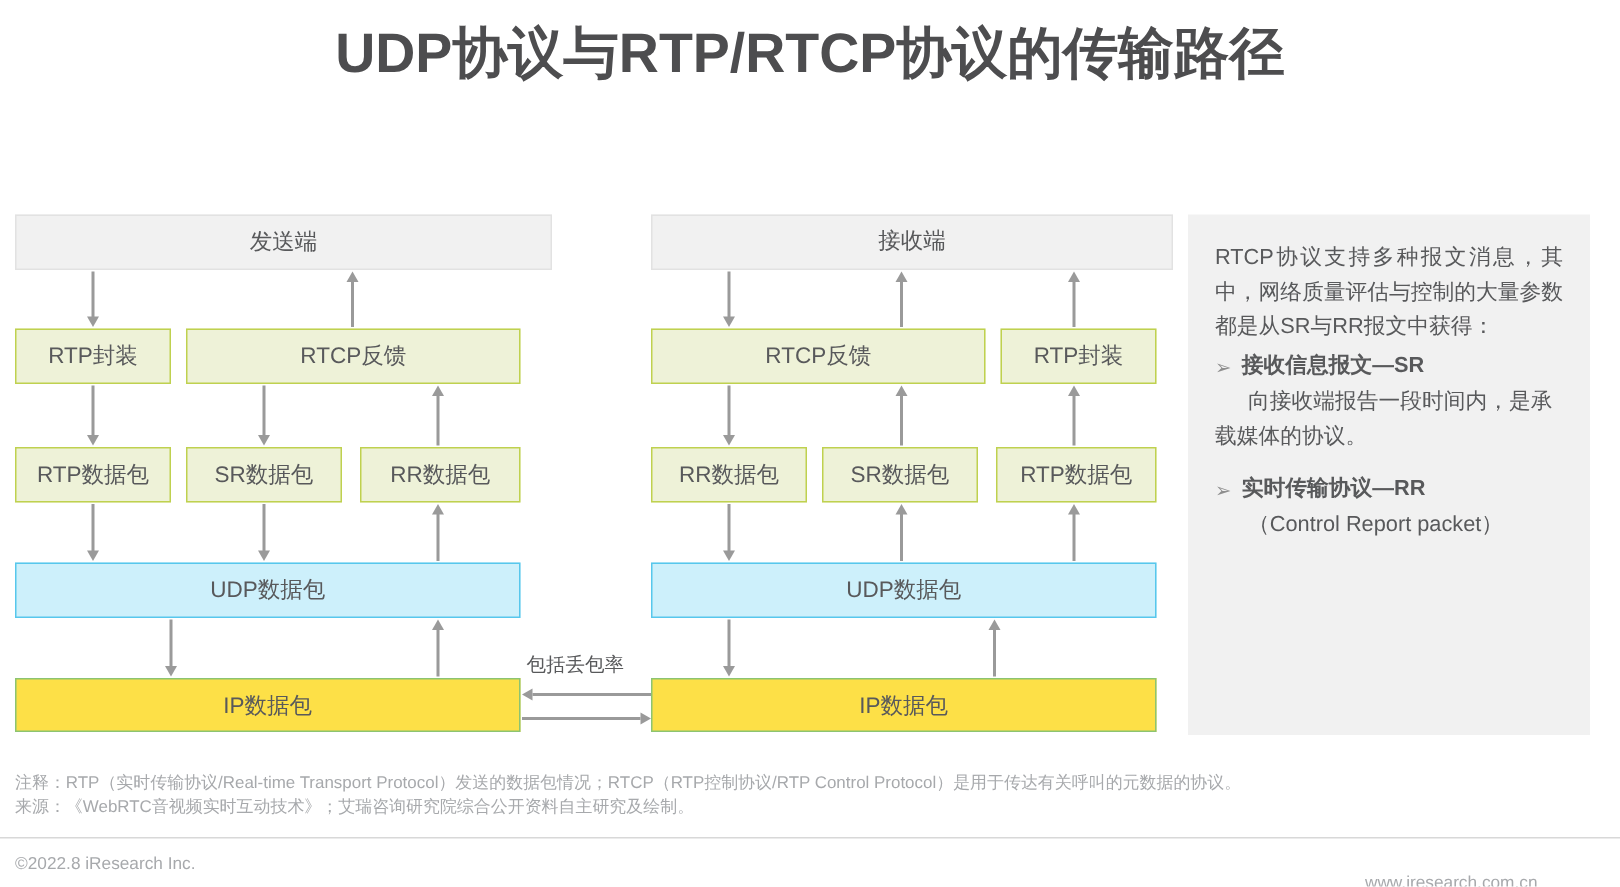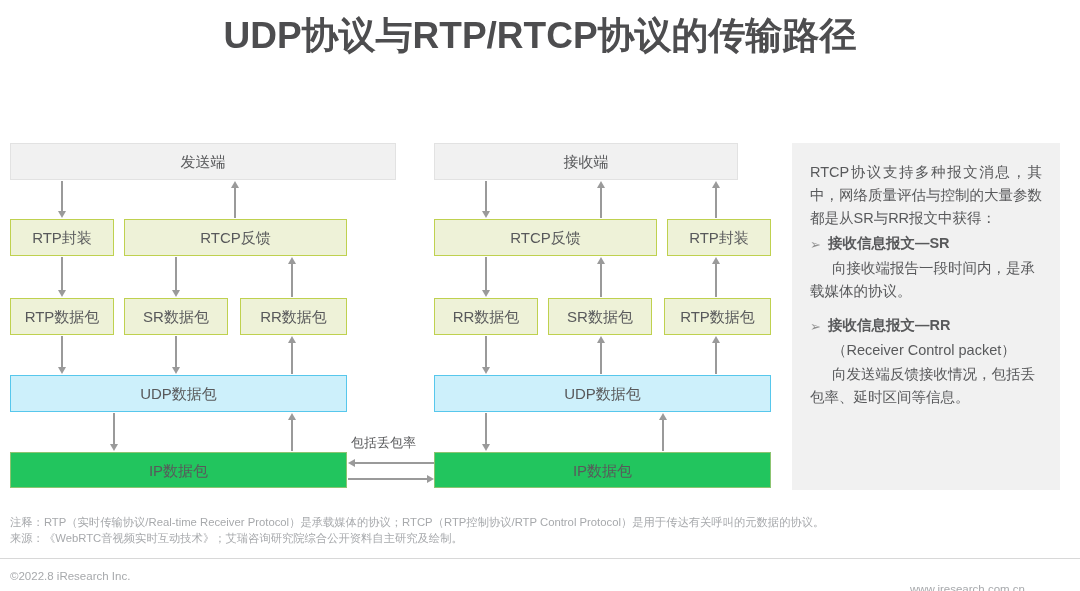--- a/index.html
+++ b/index.html
@@ -39,21 +39,21 @@
   }
   .box.rtcp{
     background:#eef2d8;
     border:1px solid #bfd14f;
   }
   .box.udp{
     background:#cdf0fb;
     border:1px solid #57c7ec;
   }
   .box.ip{
-    background:#22c55e;
+    background:#fde047;
     border:1px solid #8cc471;
   }
   
   .arrow{position:absolute;}
   .arrow .shaft{
     position:absolute;background:#9a9a9a;
   }
   .arrow .head{
     position:absolute;width:0;height:0;
   }
@@ -126,21 +126,21 @@
   .footer .left{position:absolute;left:10px;top:4px;}
   .footer .right{position:absolute;right:12px;top:17px;}
 </style>
 </head>
 <body>
 
 <div class="title">UDP协议与RTP/RTCP协议的传输路径</div>
 
 <div class="stage">
 
-  <div class="box endpoint" style="left:10px;top:143px;width:386px;height:37px;">发送端</div>
+  <div class="box endpoint" style="left:10px;top:143px;width:358px;height:37px;">发送端</div>
 
   <div class="arrow v-down" style="left:58px;top:181px;width:8px;height:37px;">
     <div class="shaft"></div>
       <div class="head"></div>
   </div>
 
   <div class="arrow v-up" style="left:231px;top:181px;width:8px;height:37px;">
     <div class="shaft"></div>
       <div class="head"></div>
   </div>
@@ -199,21 +199,21 @@
   <div class="net-label" style="left:351px;top:434px;">包括丢包率</div>
   <div class="arrow h-left" style="left:348px;top:459px;width:86px;height:8px;">
     <div class="shaft"></div>
       <div class="head"></div>
   </div>
   <div class="arrow h-right" style="left:348px;top:475px;width:86px;height:8px;">
     <div class="shaft"></div>
       <div class="head"></div>
   </div>
 
-  <div class="box endpoint" style="left:434px;top:143px;width:304px;height:37px;">接收端</div>
+  <div class="box endpoint" style="left:434px;top:143px;width:348px;height:37px;font-family:Liberation Serif, serif;">接收端</div>
 
   <div class="arrow v-down" style="left:482px;top:181px;width:8px;height:37px;">
     <div class="shaft"></div>
       <div class="head"></div>
   </div>
 
   <div class="arrow v-up" style="left:597px;top:181px;width:8px;height:37px;">
     <div class="shaft"></div>
       <div class="head"></div>
   </div>
@@ -282,28 +282,27 @@
   <div class="bullet">
     <span class="chev">➢</span>
     <span>接收信息报文—SR</span>
   </div>
   <p class="desc">向接收端报告一段时间内，是承载媒体的协议。</p>
 
   <div class="blockgap"></div>
 
   <div class="bullet">
     <span class="chev">➢</span>
-    <span>接收信息报文—RR</span>
-  </div>
-  <p class="sub">（Receiver Control packet）</p>
-  <p class="desc">向发送端反馈接收情况，包括丢包率、延时区间等信息。</p>
+    <span>实时传输协议—RR</span>
+  </div>
+  <p class="sub">（Control Report packet）</p>
 </div>
 
 <div class="notes">
-  <div>注释：RTP（实时传输协议/Real-time Receiver Protocol）是承载媒体的协议；RTCP（RTP控制协议/RTP Control Protocol）是用于传达有关呼叫的元数据的协议。</div>
+  <div>注释：RTP（实时传输协议/Real-time Transport Protocol）发送的数据包情况；RTCP（RTP控制协议/RTP Control Protocol）是用于传达有关呼叫的元数据的协议。</div>
   <div>来源：《WebRTC音视频实时互动技术》；艾瑞咨询研究院综合公开资料自主研究及绘制。</div>
 </div>
 
 <div class="rule"></div>
 
 <div class="footer">
   <span class="left">©2022.8 iResearch Inc.</span>
   <span class="right">www.iresearch.com.cn</span>
 </div>
 

